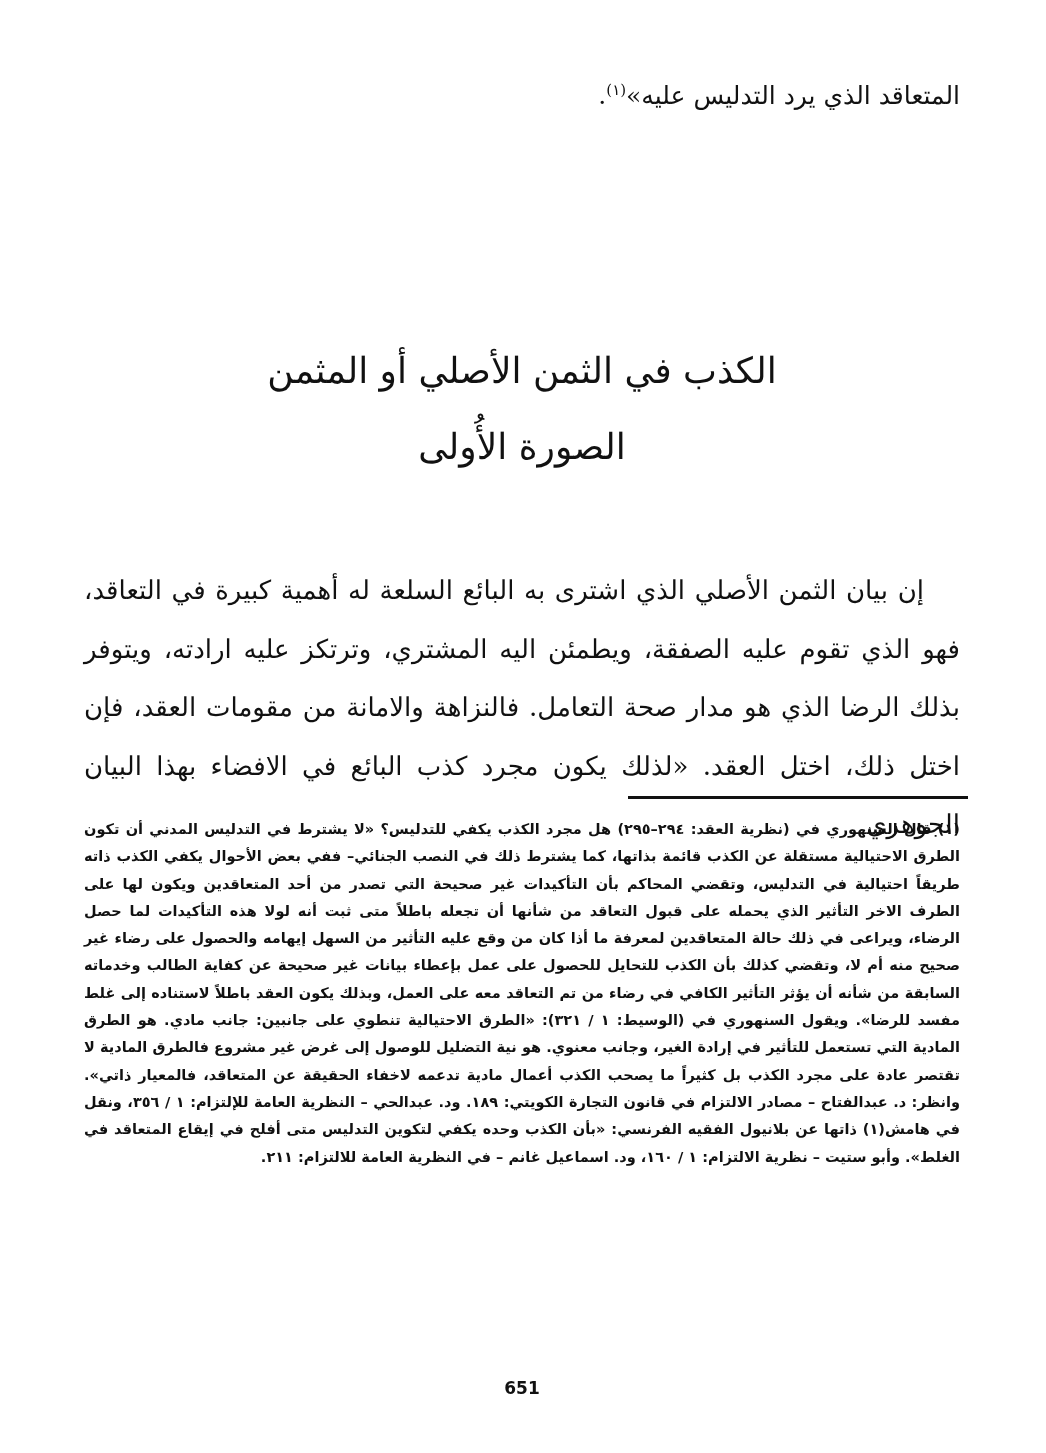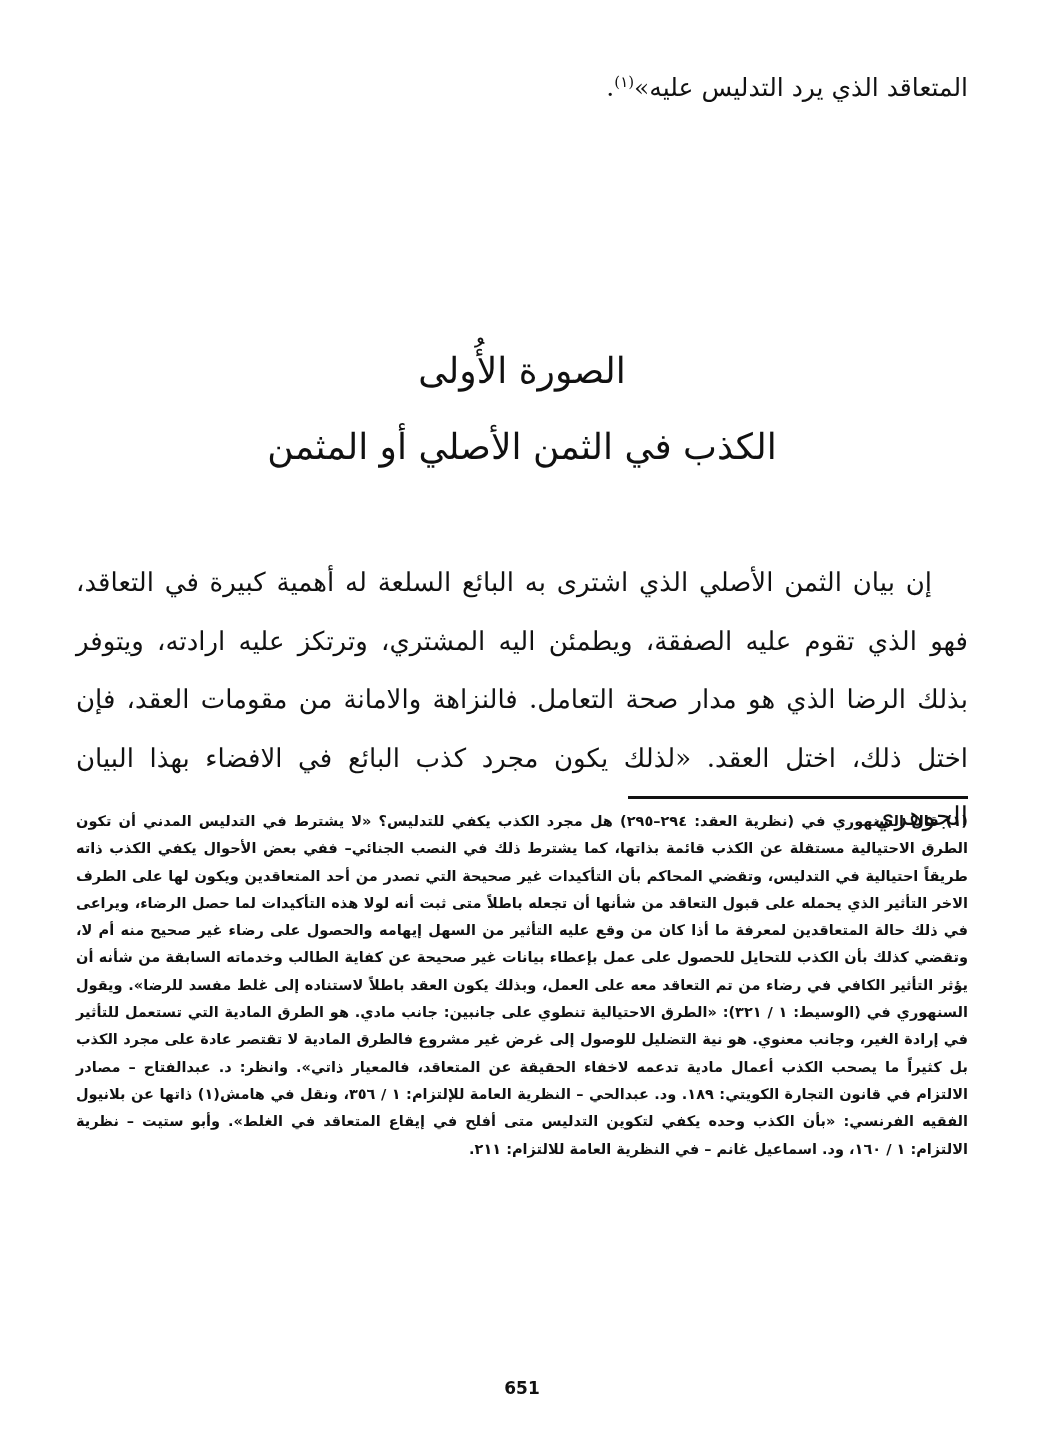--- a/index.html
+++ b/index.html
@@ -17,21 +17,21 @@
     }
     .page {
       position: absolute;
       left: 76px;
       top: 0;
       width: 892px;
       height: 1453px;
       direction: rtl;
     }
     .para {
-      margin: 0;
+      margin: 8px;
       text-align: justify;
       text-align-last: right;
     }
     .top-block {
       position: absolute;
       top: 62px;
       right: 0;
       width: 892px;
       font-size: 25px;
       line-height: 52px;
@@ -98,22 +98,22 @@
 </head>
 <body>
 
 <div class="page">
 
   <div class="top-block">
     <p class="para"><span>المتعاقد الذي يرد التدليس عليه»</span><span class="sup">(١)</span><span>.</span></p>
   </div>
 
   <div class="heading">
+    <div>الكذب في الثمن الأصلي أو المثمن</div>
     <div>الصورة الأُولى</div>
-    <div>الكذب في الثمن الأصلي أو المثمن</div>
   </div>
 
   <div class="body-block">
     <p class="para indent">إن بيان الثمن الأصلي الذي اشترى به البائع السلعة له أهمية كبيرة في التعاقد، فهو الذي تقوم عليه الصفقة، ويطمئن اليه المشتري، وترتكز عليه ارادته، ويتوفر بذلك الرضا الذي هو مدار صحة التعامل. فالنزاهة والامانة من مقومات العقد، فإن اختل ذلك، اختل العقد. «لذلك يكون مجرد كذب البائع في الافضاء بهذا البيان الجوهري</p>
   </div>
 
   <div class="footnote-sep"></div>
 
   <div class="footnotes">
     <p class="para"><span>(١)</span> <span>قال السنهوري في (نظرية العقد: ٢٩٤–٢٩٥) هل مجرد الكذب يكفي للتدليس؟ «لا يشترط في التدليس المدني أن تكون الطرق الاحتيالية مستقلة عن الكذب قائمة بذاتها، كما يشترط ذلك في النصب الجنائي– ففي بعض الأحوال يكفي الكذب ذاته طريقاً احتيالية في التدليس، وتقضي المحاكم بأن التأكيدات غير صحيحة التي تصدر من أحد المتعاقدين ويكون لها على الطرف الاخر التأثير الذي يحمله على قبول التعاقد من شأنها أن تجعله باطلاً متى ثبت أنه لولا هذه التأكيدات لما حصل الرضاء، ويراعى في ذلك حالة المتعاقدين لمعرفة ما أذا كان من وقع عليه التأثير من السهل إيهامه والحصول على رضاء غير صحيح منه أم لا، وتقضي كذلك بأن الكذب للتحايل للحصول على عمل بإعطاء بيانات غير صحيحة عن كفاية الطالب وخدماته السابقة من شأنه أن يؤثر التأثير الكافي في رضاء من تم التعاقد معه على العمل، وبذلك يكون العقد باطلاً لاستناده إلى غلط مفسد للرضا». ويقول السنهوري في (الوسيط: ١ / ٣٢١): «الطرق الاحتيالية تنطوي على جانبين: جانب مادي. هو الطرق المادية التي تستعمل للتأثير في إرادة الغير، وجانب معنوي. هو نية التضليل للوصول إلى غرض غير مشروع فالطرق المادية لا تقتصر عادة على مجرد الكذب بل كثيراً ما يصحب الكذب أعمال مادية تدعمه لاخفاء الحقيقة عن المتعاقد، فالمعيار ذاتي». وانظر: د. عبدالفتاح – مصادر الالتزام في قانون التجارة الكويتي: ١٨٩. ود. عبدالحي – النظرية العامة للإلتزام: ١ / ٣٥٦، ونقل في هامش(١) ذاتها عن بلانيول الفقيه الفرنسي: «بأن الكذب وحده يكفي لتكوين التدليس متى أفلح في إيقاع المتعاقد في الغلط». وأبو ستيت – نظرية الالتزام: ١ / ١٦٠، ود. اسماعيل غانم – في النظرية العامة للالتزام: ٢١١.</span></p>

